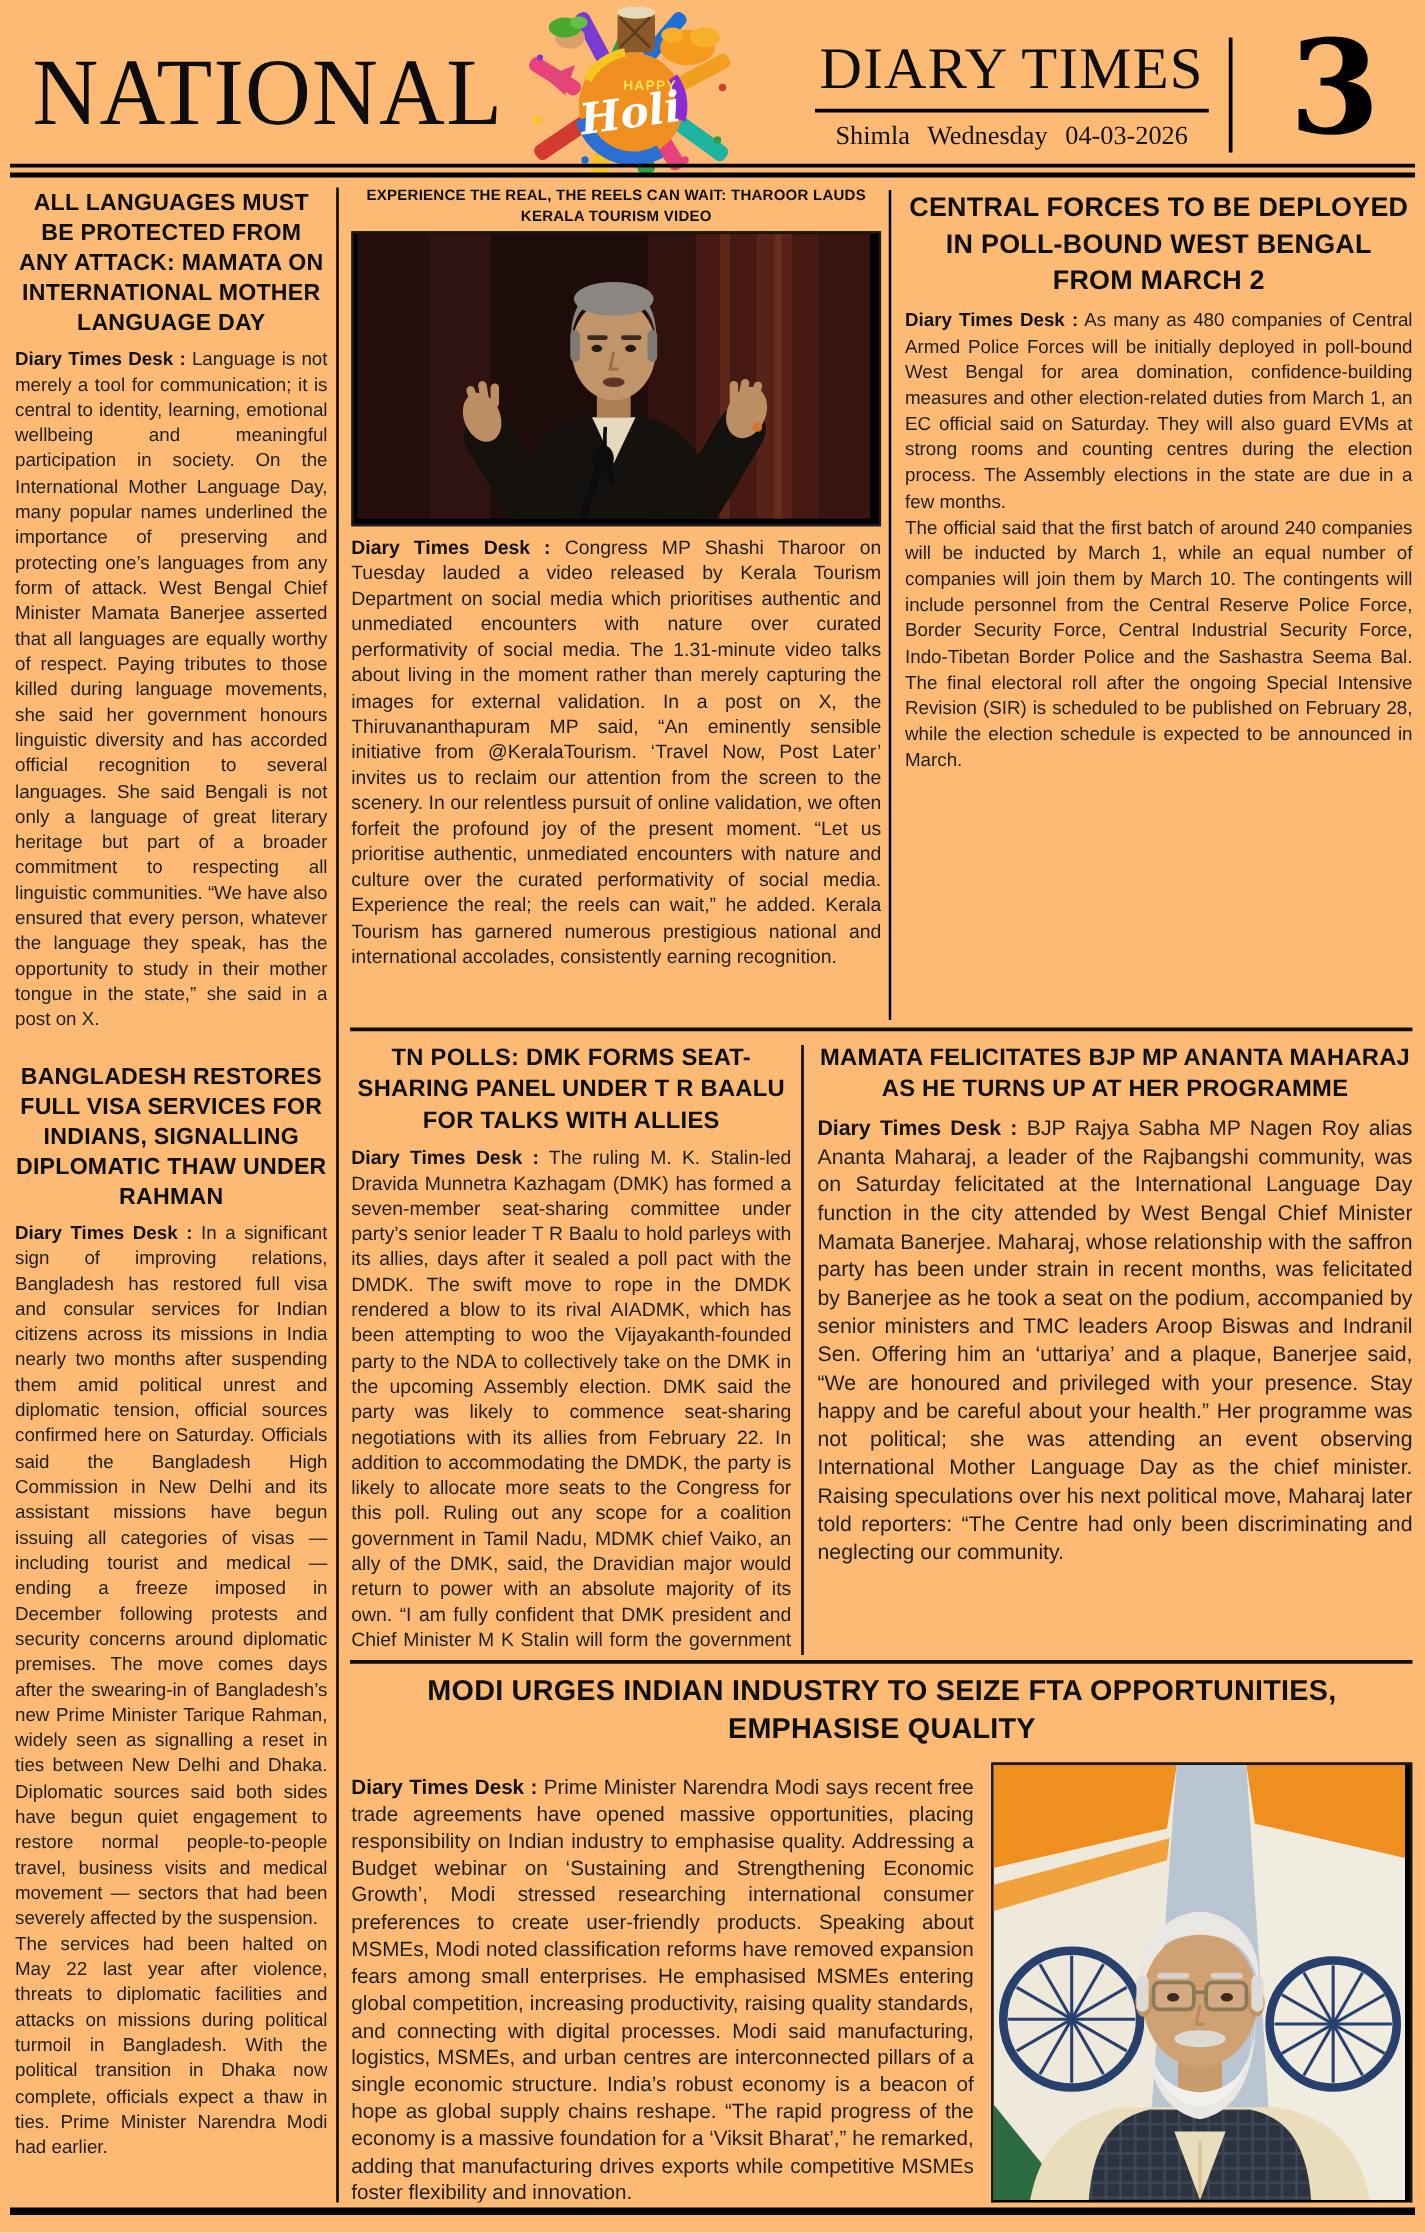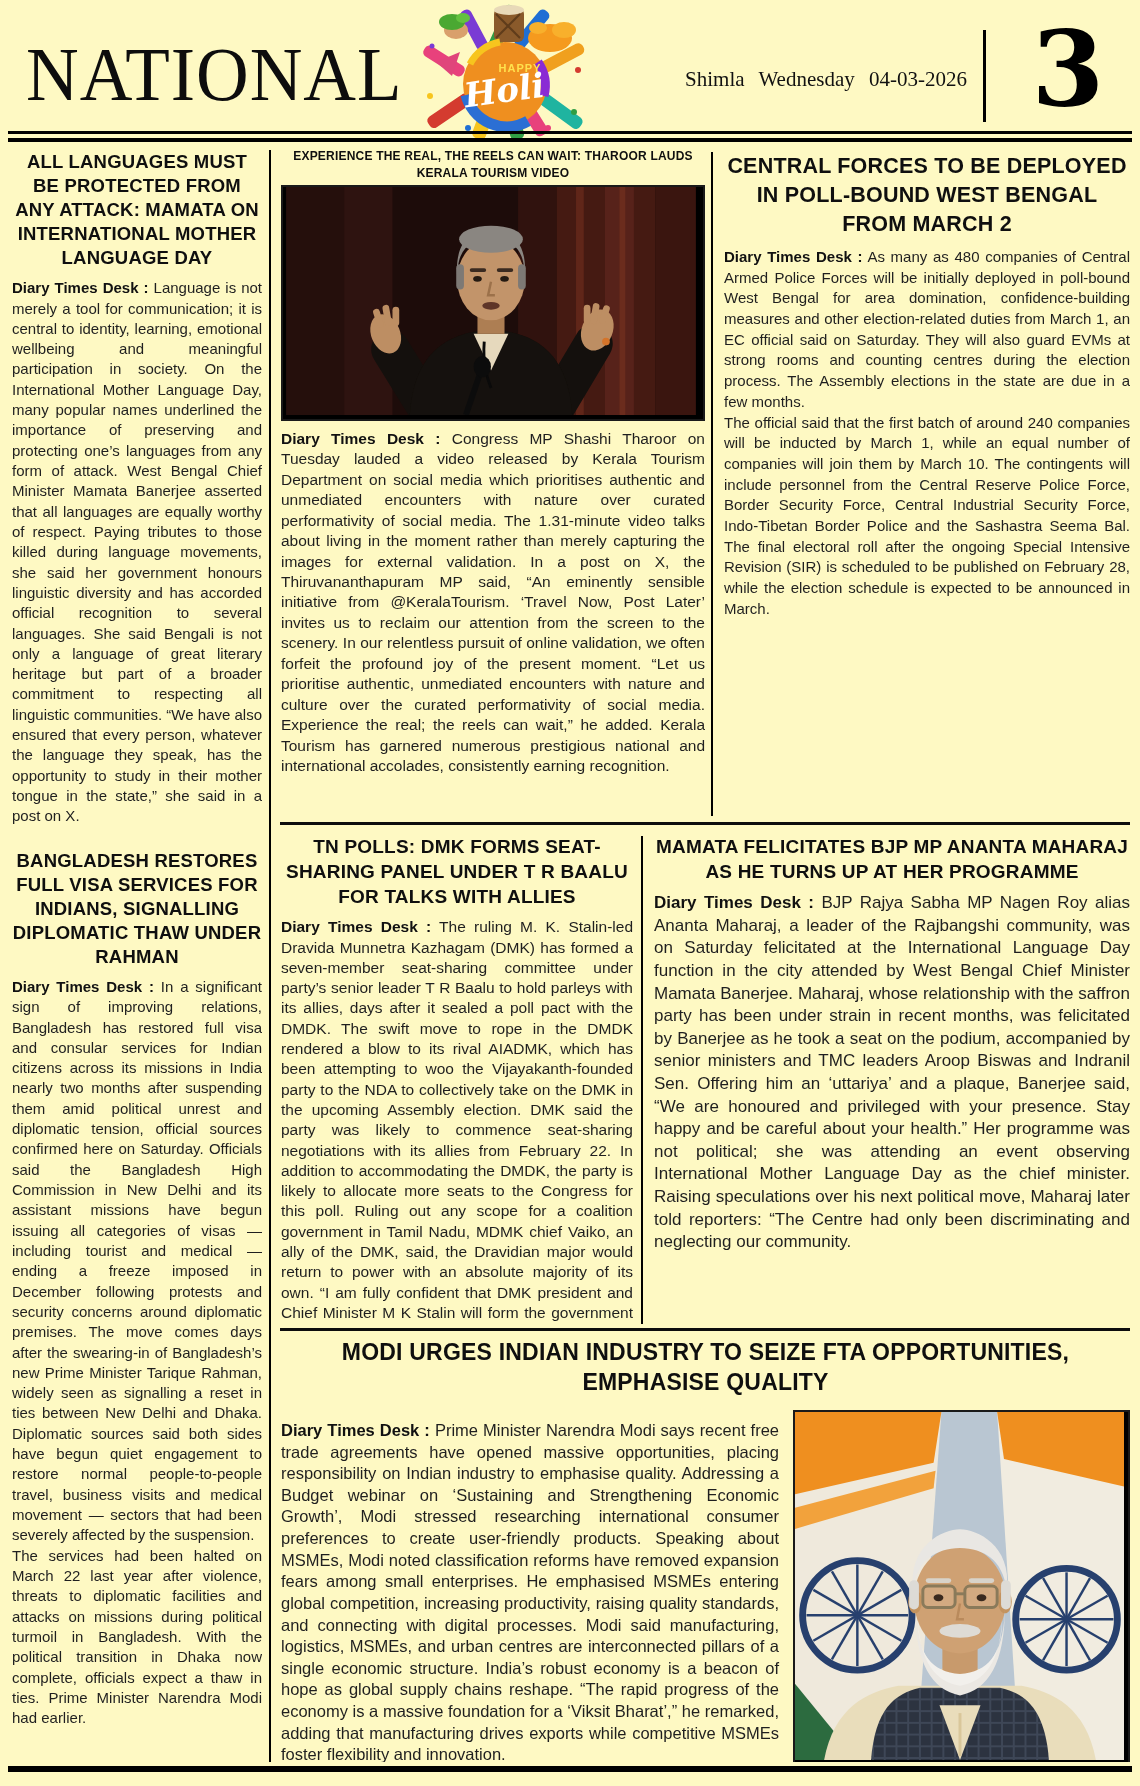--- a/index.html
+++ b/index.html
@@ -1,16 +1,16 @@
 <!DOCTYPE html>
 <html><head>
 <meta charset="utf-8">
 <style>
   html,body{margin:0;padding:0;background:#e9e9e9;}
-  .page{position:relative;width:1140px;height:1786px;background:#fef9c3;margin:0 auto;
+  .page{position:relative;width:1140px;height:1786px;background:#fdba74;margin:0 auto;
         font-family:"Liberation Sans",sans-serif;color:#1f1f1f;overflow:hidden;}
 
   
   .hdr{position:absolute;left:0;top:0;width:1140px;height:132px;}
   .section-title{position:absolute;left:26px;top:36px;font-family:"Liberation Serif",serif;
         font-weight:400;font-size:76px;line-height:1;letter-spacing:1px;color:#0d0d0d;
         transform:scaleX(.96);transform-origin:left;}
   .holi-wrap{position:absolute;left:408px;top:0;width:195px;height:140px;}
   .mast-group{position:absolute;right:142px;top:30px;display:flex;align-items:center;}
   .mast-col{text-align:center;}
@@ -124,20 +124,21 @@
           <circle cx="170" cy="70" r="3" fill="#d43b2f"></circle>
         <circle cx="166" cy="112" r="3" fill="#2f9e44"></circle>
           <circle cx="60" cy="128" r="3" fill="#1f6fd4"></circle>
         <circle cx="140" cy="128" r="3" fill="#e8417c"></circle>
           <circle cx="24" cy="46" r="2.5" fill="#7a3bd4"></circle>
       </svg>
     </div>
 
     <div class="mast-group">
       <div class="mast-col">
+        <div class="masthead">DIARY TIMES</div>
         <div class="dateline">Shimla Wednesday 04-03-2026</div>
       </div>
       <div class="mast-vline"></div>
     </div>
     <div class="page-num">3</div>
   </div>
   <div class="hdr-rule"></div>
 
   <div class="vline v-left"></div>
   <div class="vline v-topmid"></div>
@@ -154,21 +155,21 @@
         <span>Language is not merely a tool for communication; it is central to identity, learning, emotional wellbeing and meaningful participation in society. On the International Mother Language Day, many popular names underlined the importance of preserving and protecting one’s languages from any form of attack. West Bengal Chief Minister Mamata Banerjee asserted that all languages are equally worthy of respect. Paying tributes to those killed during language movements, she said her government honours linguistic diversity and has accorded official recognition to several languages. She said Bengali is not only a language of great literary heritage but part of a broader commitment to respecting all linguistic communities. “We have also ensured that every person, whatever the language they speak, has the opportunity to study in their mother tongue in the state,” she said in a post on X.</span>
       </p>
     </section>
     <div class="art-gap"></div>
     <section>
       <h2>BANGLADESH RESTORES FULL VISA SERVICES FOR INDIANS, SIGNALLING DIPLOMATIC THAW UNDER RAHMAN</h2>
       <p class="body">
         <strong class="byline">Diary Times Desk :</strong>
         <span>In a significant sign of improving relations, Bangladesh has restored full visa and consular services for Indian citizens across its missions in India nearly two months after suspending them amid political unrest and diplomatic tension, official sources confirmed here on Saturday. Officials said the Bangladesh High Commission in New Delhi and its assistant missions have begun issuing all categories of visas — including tourist and medical — ending a freeze imposed in December following protests and security concerns around diplomatic premises. The move comes days after the swearing-in of Bangladesh’s new Prime Minister Tarique Rahman, widely seen as signalling a reset in ties between New Delhi and Dhaka. Diplomatic sources said both sides have begun quiet engagement to restore normal people-to-people travel, business visits and medical movement — sectors that had been severely affected by the suspension.</span>
       </p>
-      <p class="body">The services had been halted on March 22 last year after violence, threats to diplomatic facilities and attacks on missions during political turmoil in Bangladesh. With the political transition in Dhaka now complete, officials expect a thaw in ties. Prime Minister Narendra Modi had earlier.</p>
+      <p class="body">The services had been halted on May 22 last year after violence, threats to diplomatic facilities and attacks on missions during political turmoil in Bangladesh. With the political transition in Dhaka now complete, officials expect a thaw in ties. Prime Minister Narendra Modi had earlier.</p>
     </section>
   </div>
 
   <div class="col col-midtop">
     <section>
       <h2>EXPERIENCE THE REAL, THE REELS CAN WAIT: THAROOR LAUDS KERALA TOURISM VIDEO</h2>
       <figure class="photo-frame tharoor">
         <svg width="416" height="228" viewBox="0 0 424 236">
           <rect width="424" height="236" fill="#1d0c0a"></rect>
           <rect x="0" width="60" height="236" fill="#250f0c"></rect>

